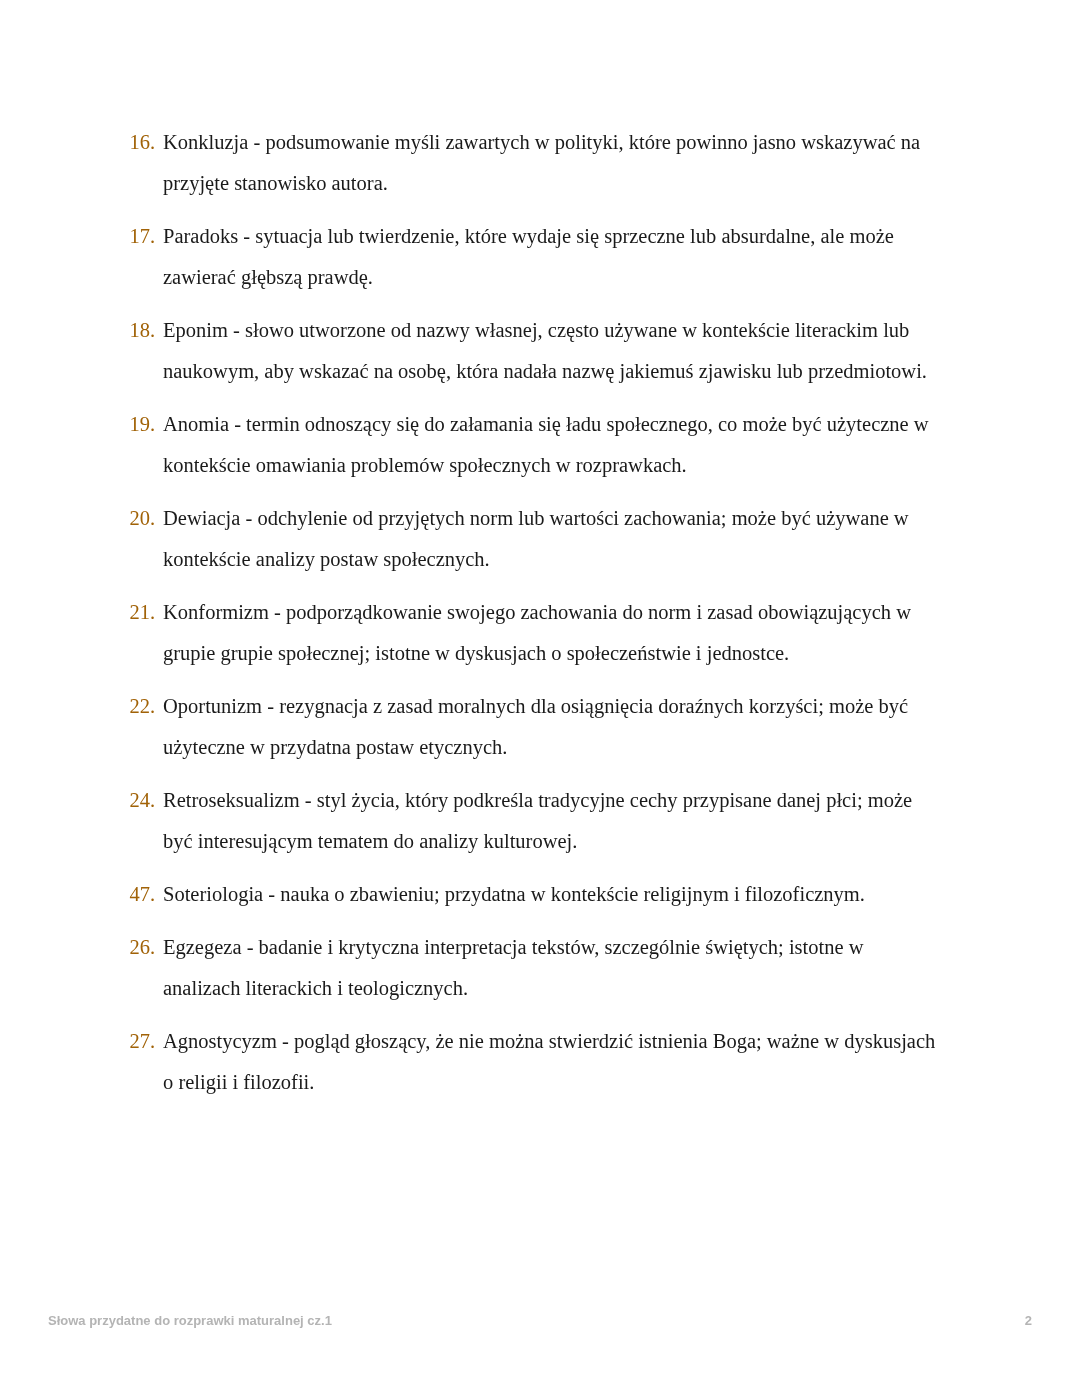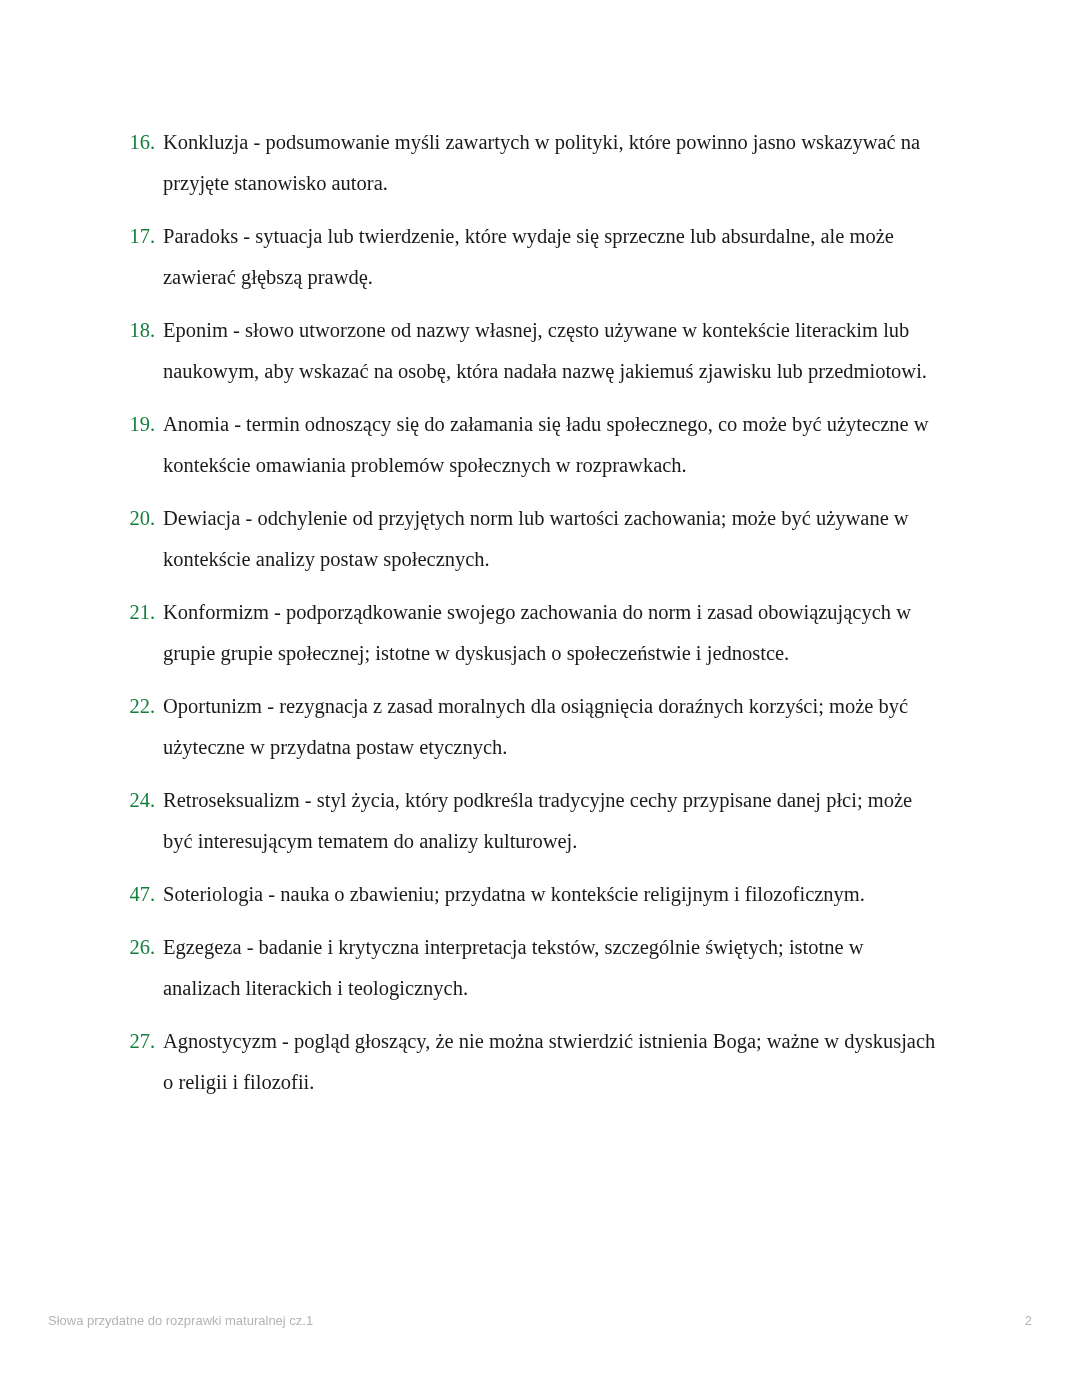--- a/index.html
+++ b/index.html
@@ -44,39 +44,40 @@
   }
   .item-number {
     position: absolute;
     left: 0;
     top: 0;
     width: 27px;
     text-align: right;
     font-family: "Liberation Serif", "DejaVu Serif", serif;
     font-size: 20.5px;
     line-height: 41px;
-    color: #15803d;
+    color: #a16207;
   }
   .item-text {
     display: block;
   }
   .footer {
     position: absolute;
     left: 0;
     bottom: 0;
     width: 1080px;
     height: 84px;
     padding: 0 48px;
     box-sizing: border-box;
     display: flex;
     align-items: flex-start;
     justify-content: space-between;
     font-family: "Liberation Sans", "DejaVu Sans", sans-serif;
     font-size: 13px;
     color: #b4b4b4;
+    font-weight: bold;
   }
   .footer-title {
     white-space: nowrap;
   }
   .footer-page {
     white-space: nowrap;
   }
 </style>
 </head>
 <body>

